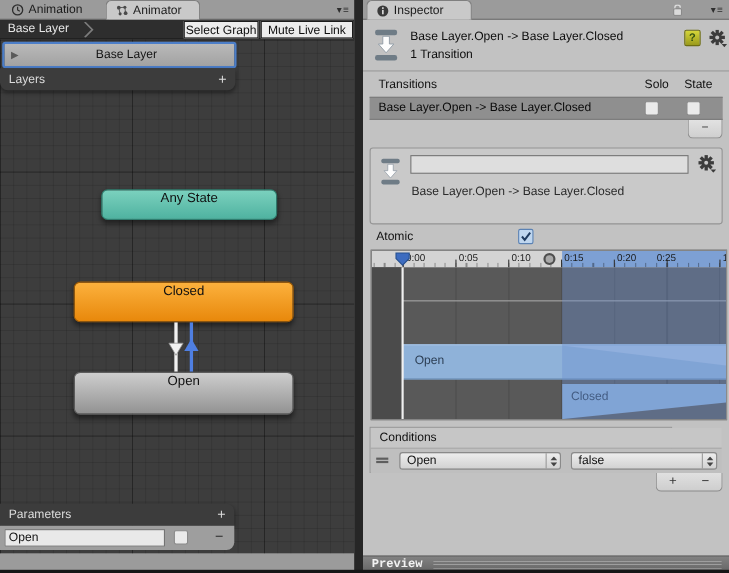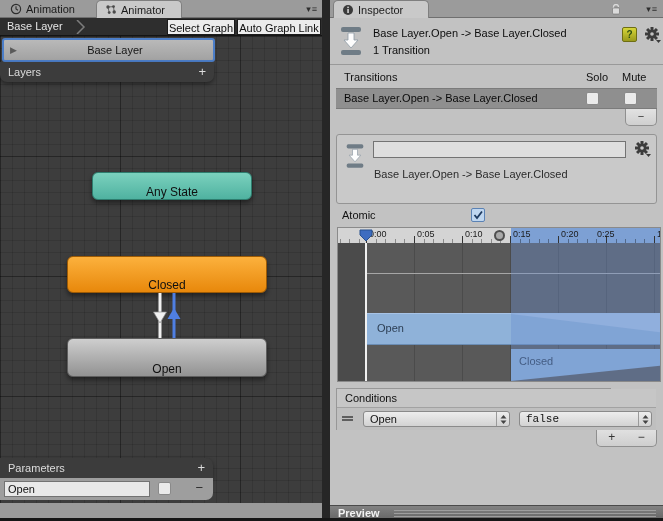--- a/index.html
+++ b/index.html
@@ -23,21 +23,21 @@
   
   .graph { background-color:#3D3D3D;
     background-image:
       linear-gradient(rgba(0,0,0,.30) 1px, transparent 1px),
       linear-gradient(90deg, rgba(0,0,0,.30) 1px, transparent 1px),
       linear-gradient(rgba(0,0,0,.12) 1px, transparent 1px),
       linear-gradient(90deg, rgba(0,0,0,.12) 1px, transparent 1px);
     background-size:120px 120px,120px 120px,12px 12px,12px 12px;
     overflow:hidden; }
   .node { border-radius:6px; text-align:center; color:#101010; font-size:12px;
-          box-shadow:0 3px 5px rgba(0,0,0,.45); display:flex; align-items:flex-end; justify-content:center; }
+          box-shadow:0 3px 5px rgba(0,0,0,.45); display:flex; align-items:flex-start; justify-content:center; }
   .node-anystate { background:linear-gradient(#7BD1BE,#4FB2A0); border:1px solid #2E7D6E; }
   .node-closed  { background:linear-gradient(#FCB13D,#E8880B); border:1px solid #9C5A05; }
   .node-open    { background:linear-gradient(#CECECE,#929292); border:1px solid #5E5E5E; }
 
   .overlaybar-dark { background:#3C3C3C; color:#DCDCDC; line-height:20px;
                      box-shadow:0 2px 4px rgba(0,0,0,.4); }
   .plusminus { color:#DCDCDC; font-size:13px; }
 
   
   .cb { width:13px; height:13px; background:#EAEAEA; border:1px solid #8A8A8A; border-radius:2px; }
@@ -62,21 +62,21 @@
               overflow:hidden; background:#595959; }
   #ruler { left:0; top:0; width:324px; height:15px; background:#D4D4D4; overflow:hidden; }
   #ruler .tick { position:absolute; bottom:0; width:1px; height:7px; background:#333; }
   #ruler .ticklabel { position:absolute; top:1px; font-size:9px; color:#1A1A1A; white-space:nowrap; }
   #tl-body { left:0; top:15px; width:324px; height:140px;
     background-image:repeating-linear-gradient(90deg, rgba(0,0,0,.16) 0 1px, transparent 1px 48px);
     background-position-x:28px; }
   .bar-text { font-size:11px; color:#2C3E54; }
 
   .preview-bar { background:linear-gradient(#828282,#676767); border-top:1px solid #4A4A4A;
-                 color:#F2F2F2; font-weight:bold; }
+                 color:#F2F2F2; font-weight:bold;font-family:Liberation Mono, monospace; }
   .handle-lines { background:repeating-linear-gradient(180deg,#9E9E9E 0 1px, transparent 1px 3px); }
 </style>
 </head>
 <body>
 
 <div id="app">
 
   <div class="abs" style="left:0;top:0;width:322px;height:521px;padding-left:12px;">
 
     <div class="abs tabbar" style="left:0;top:0;width:322px;height:18px;">
@@ -99,21 +99,21 @@
       </div>
       <div class="abs panel-menu" style="right:4px;top:0;">▾≡</div>
     </div>
 
     <div class="abs gtoolbar" style="left:0;top:18px;width:322px;height:18px;">
       <div class="abs" style="left:7px;top:2px;color:#E6E6E6;">Base Layer</div>
       <svg class="abs" style="left:76px;top:2px;" width="10" height="14" viewBox="0 0 10 14">
         <path d="M1 0 L8 7 L1 14" fill="none" stroke="#7C7C7C" stroke-width="1.5"></path>
       </svg>
       <div class="abs toolbtn" style="left:167px;top:1px;width:68px;height:16px;">Select Graph</div>
-      <div class="abs toolbtn" style="left:237px;top:1px;width:84px;height:16px;">Auto Graph Link</div>
+      <div class="abs toolbtn" style="left:237px;top:1px;width:84px;height:16px;">Mute Live Link</div>
     </div>
 
     <div class="abs graph" style="left:0;top:36px;width:322px;height:467px;">
 
       <div class="abs" style="left:2px;top:2px;width:213px;height:24px;background:linear-gradient(#B9B9B9,#A2A2A2);
                   border:2px solid #4C7EC8;border-radius:3px;display:flex;align-items:center;">
         <span style="color:#5A5A5A;font-size:9px;margin-left:6px;">▶</span>
         <span style="flex:1;text-align:center;color:#151515;">Base Layer</span>
       </div>
       <div class="abs overlaybar-dark" style="left:0;top:26px;width:214px;height:20px;border-radius:0 0 7px 7px;padding:0 8px;display:flex;">
@@ -191,21 +191,21 @@
         <rect x="6.5" y="0" width="3" height="14" transform="rotate(135 8 7)"></rect>
         <circle cx="8" cy="7" r="4.2"></circle>
       </g>
       <circle cx="8" cy="7" r="1.8" fill="#C2C2C2"></circle>
       <polygon points="12,13 17,13 14.5,16" fill="#3C3C3C"></polygon>
     </svg>
     <div class="abs" style="left:0;top:64px;width:333px;height:1px;background:#999;"></div>
 
     <div class="abs sect-label" style="left:14px;top:71px;">Transitions</div>
     <div class="abs sect-label" style="left:256px;top:71px;">Solo</div>
-    <div class="abs sect-label" style="left:292px;top:71px;">Mute</div>
+    <div class="abs sect-label" style="left:292px;top:71px;">State</div>
 
     <div class="abs sel-row" style="left:6px;top:88px;width:321px;height:21px;">
       <span style="position:absolute;left:8px;top:3px;color:#0A0A0A;">Base Layer.Open -&gt; Base Layer.Closed</span>
       <div class="abs cb" style="left:250px;top:3px;"></div>
       <div class="abs cb" style="left:288px;top:3px;"></div>
     </div>
     <div class="abs mini-btn" style="left:295px;top:109px;width:32px;height:17px;border-top:none;border-radius:0 0 5px 5px;line-height:15px;">−</div>
 
     <div class="abs" style="left:6px;top:134px;width:321px;height:70px;background:#C9C9C9;border:1px solid #949494;border-radius:3px;">
       <svg class="abs" style="left:8px;top:7px;" width="20" height="28" viewBox="0 0 24 32">
@@ -288,21 +288,21 @@
         <div class="abs" style="left:5px;top:8px;width:11px;height:5px;border-top:2px solid #5E5E5E;border-bottom:2px solid #5E5E5E;"></div>
         <div class="abs popup" style="left:26px;top:3px;width:147px;height:16px;">
           <span class="lbl">Open</span>
           <span class="arr">
             <svg width="7" height="9" viewBox="0 0 7 9">
                 <polygon points="3.5,0 6.5,3.5 0.5,3.5" fill="#444"></polygon>
                 <polygon points="3.5,9 6.5,5.5 0.5,5.5" fill="#444"></polygon>
               </svg>
           </span>
         </div>
-        <div class="abs popup" style="left:182px;top:3px;width:133px;height:16px;font-family:Liberation Mono, monospace;">
+        <div class="abs popup" style="left:182px;top:3px;width:133px;height:16px;">
           <span class="lbl">false</span>
           <span class="arr">
             <svg width="7" height="9" viewBox="0 0 7 9">
                 <polygon points="3.5,0 6.5,3.5 0.5,3.5" fill="#444"></polygon>
                 <polygon points="3.5,9 6.5,5.5 0.5,5.5" fill="#444"></polygon>
               </svg>
           </span>
         </div>
       </div>
     </div>

